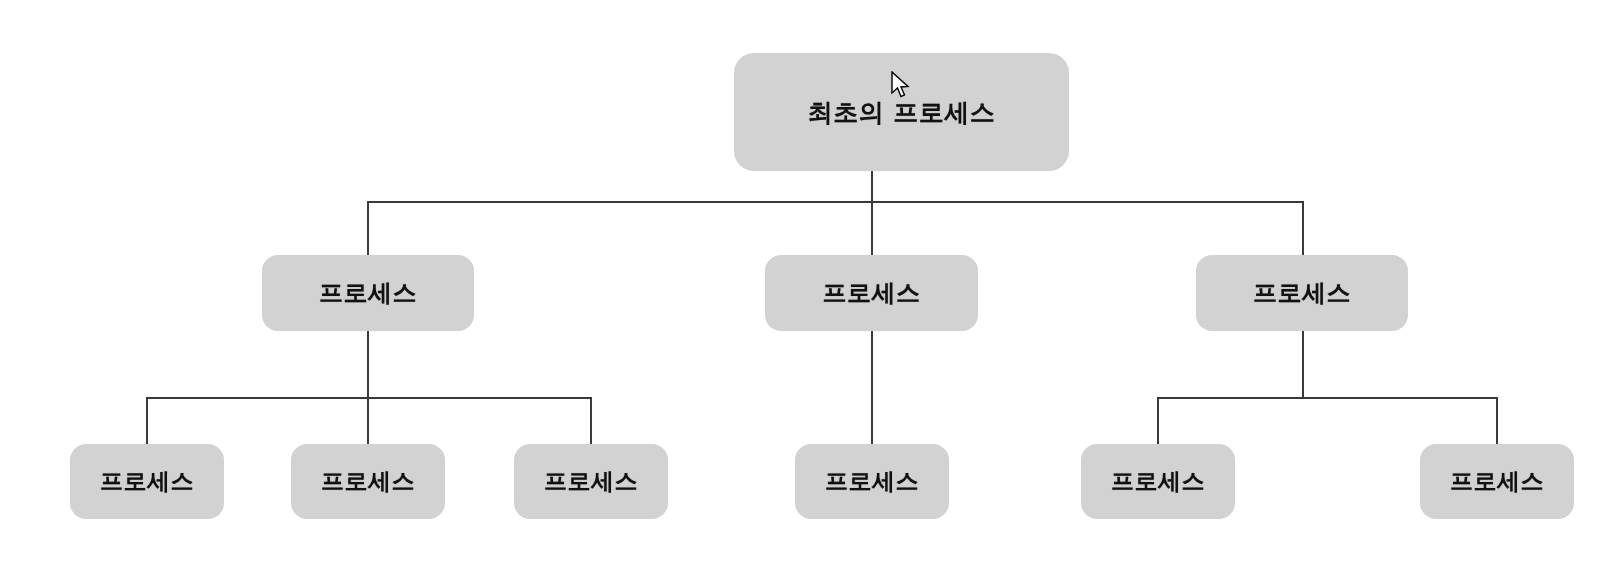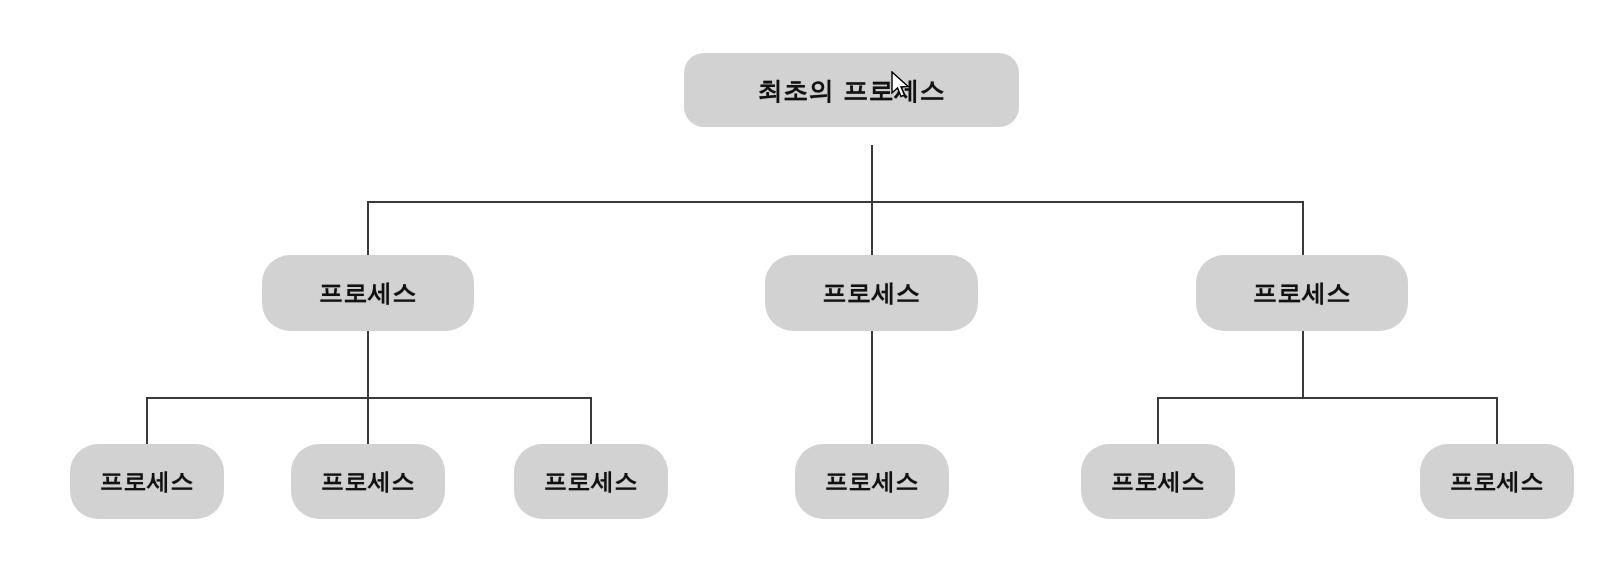--- a/index.html
+++ b/index.html
@@ -15,21 +15,21 @@
   }
   #diagram-root {
     position: relative;
     width: 1616px;
     height: 568px;
     background: #ffffff;
   }
   .node {
     position: absolute;
     background: #d2d2d2;
-    border-radius: 28px;
+    border-radius: 16px;
     display: flex;
     align-items: center;
     justify-content: center;
     box-sizing: border-box;
     color: #111111;
     letter-spacing: 0.5px;
   }
   .node .node-label {
     font-weight: 700;
     white-space: nowrap;
@@ -82,21 +82,21 @@
   <div class="edge edge-v" style="left:367px; top:397px; height:48px;"></div>
   <div class="edge edge-v" style="left:590px; top:397px; height:48px;"></div>
 
   <div class="edge edge-v" style="left:871px; top:330px; height:115px;"></div>
 
   <div class="edge edge-v" style="left:1302px; top:330px; height:68px;"></div>
   <div class="edge edge-h" style="left:1157px; top:397px; width:340px;"></div>
   <div class="edge edge-v" style="left:1157px; top:397px; height:48px;"></div>
   <div class="edge edge-v" style="left:1496px; top:397px; height:48px;"></div>
 
-  <div class="node node-root" style="left:684px; top:53px; width:335px; height:74px;">
+  <div class="node node-root" style="left:734px; top:53px; width:335px; height:118px;">
     <span class="node-label">최초의 프로세스</span>
   </div>
 
   <div class="node node-mid" style="left:262px; top:255px; width:212px; height:76px;">
     <span class="node-label">프로세스</span>
   </div>
 
   <div class="node node-mid" style="left:765px; top:255px; width:213px; height:76px;">
     <span class="node-label">프로세스</span>
   </div>

